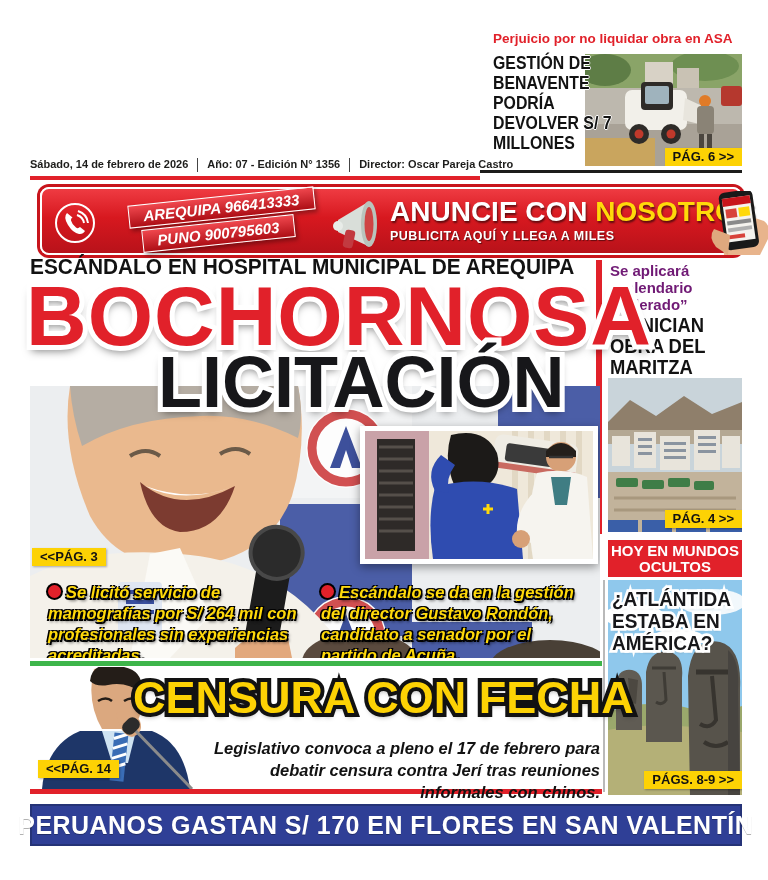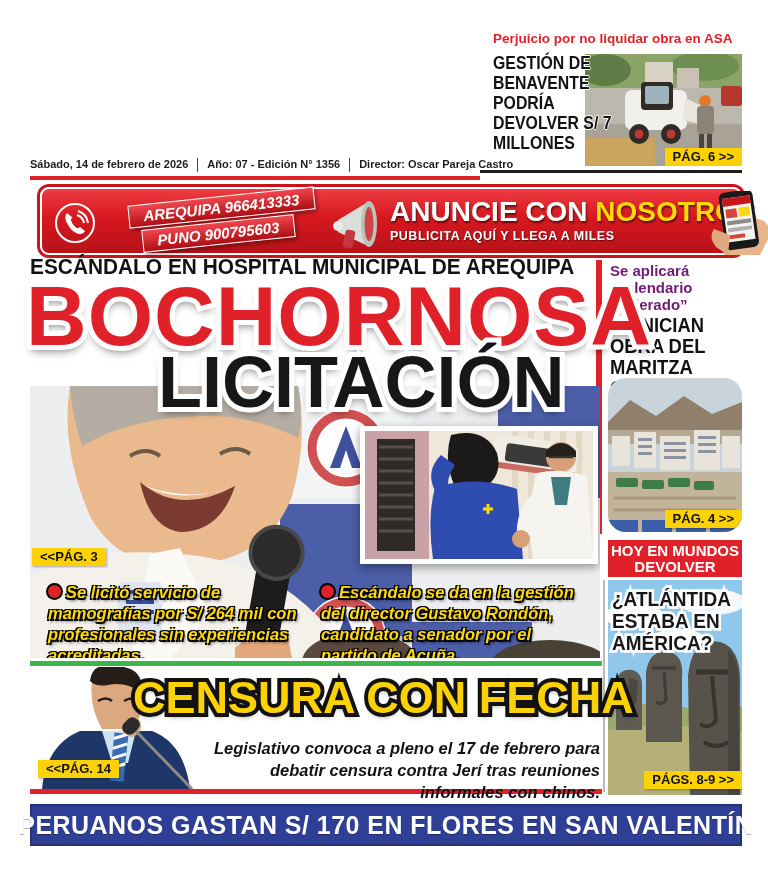--- a/index.html
+++ b/index.html
@@ -100,21 +100,21 @@
   .censura-photo{left:32px;top:667px;width:175px;height:122px;z-index:5;overflow:hidden;}
   .censura-deck{left:198px;top:737px;width:402px;font-size:16.5px;line-height:22px;font-weight:bold;
                 font-style:italic;color:#121212;text-align:right;z-index:5;}
 
   
   .sb-redbar{left:596px;top:260px;width:6px;height:274px;background:#e1212a;}
   .sb-grayline{left:603px;top:580px;width:1.5px;height:212px;background:#b9b9b9;}
   .sb1-kicker{left:610px;top:262px;width:126px;font-size:15px;line-height:17px;font-weight:bold;color:#701a75;}
   .sb1-headline{left:610px;top:315px;width:142px;font-size:20px;line-height:21px;font-weight:bold;color:#121212;
                 transform:scaleX(.92);transform-origin:left top;}
-  .sb1-photo{left:608px;top:378px;width:134px;height:154px;overflow:hidden;border-radius:18px;}
+  .sb1-photo{left:608px;top:378px;width:134px;height:154px;overflow:hidden;}
   .sb2-redbox{left:608px;top:540px;width:134px;height:37px;background:#e1212a;color:#fff;
               display:flex;align-items:center;justify-content:center;text-align:center;
               font-weight:bold;font-size:15px;line-height:16px;}
   .sb2-photo{left:608px;top:580px;width:134px;height:215px;overflow:hidden;}
 
   
   .bottom-banner{left:30px;top:804px;width:712px;height:42px;background:#2f3f96;
                  display:flex;align-items:center;justify-content:center;
                  box-shadow:inset 0 0 0 2px #253377;}
   .bottom-banner div{color:#fff;font-weight:bold;font-size:26px;white-space:nowrap;
@@ -360,21 +360,21 @@
       <g fill="#3a5fa8">
           <rect x="0" y="142" width="30" height="12"></rect>
           <rect x="34" y="142" width="30" height="12"></rect>
           <rect x="68" y="142" width="30" height="12"></rect>
           <rect x="102" y="142" width="32" height="12"></rect>
         </g>
     </svg>
     <div class="badge badge-pag4">PÁG. 4 &gt;&gt;</div>
   </div>
 
-  <div class="abs sb2-redbox">HOY EN MUNDOS DEVOLVER</div>
+  <div class="abs sb2-redbox">HOY EN MUNDOS OCULTOS</div>
   <div class="abs sb2-photo">
     <svg width="134" height="215" viewBox="0 0 134 215">
       <rect width="134" height="215" fill="#8fc8ec"></rect>
       <ellipse cx="26" cy="36" rx="30" ry="12" fill="#ffffff"></ellipse>
       <ellipse cx="104" cy="22" rx="34" ry="13" fill="#f2f8fc"></ellipse>
       <ellipse cx="70" cy="58" rx="26" ry="9" fill="#ffffff"></ellipse>
       <path d="M0 132 Q40 118 80 128 Q112 134 134 126 L134 215 L0 215 Z" fill="#9aa86c"></path>
       <path d="M0 150 Q50 140 134 152 L134 215 L0 215 Z" fill="#b4b077"></path>
 
       <path d="M8 150 L8 104 Q10 88 24 90 Q34 92 34 106 L34 150 Z" fill="#605c54"></path>

